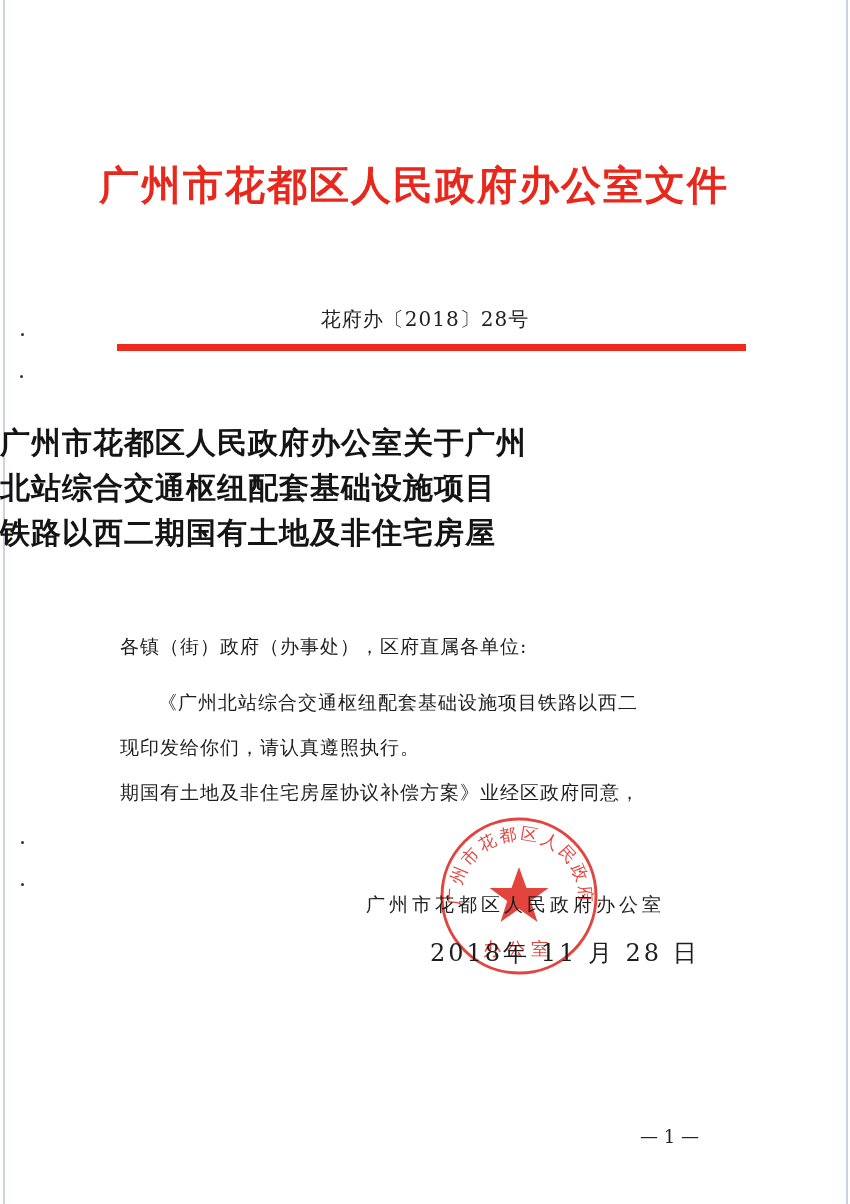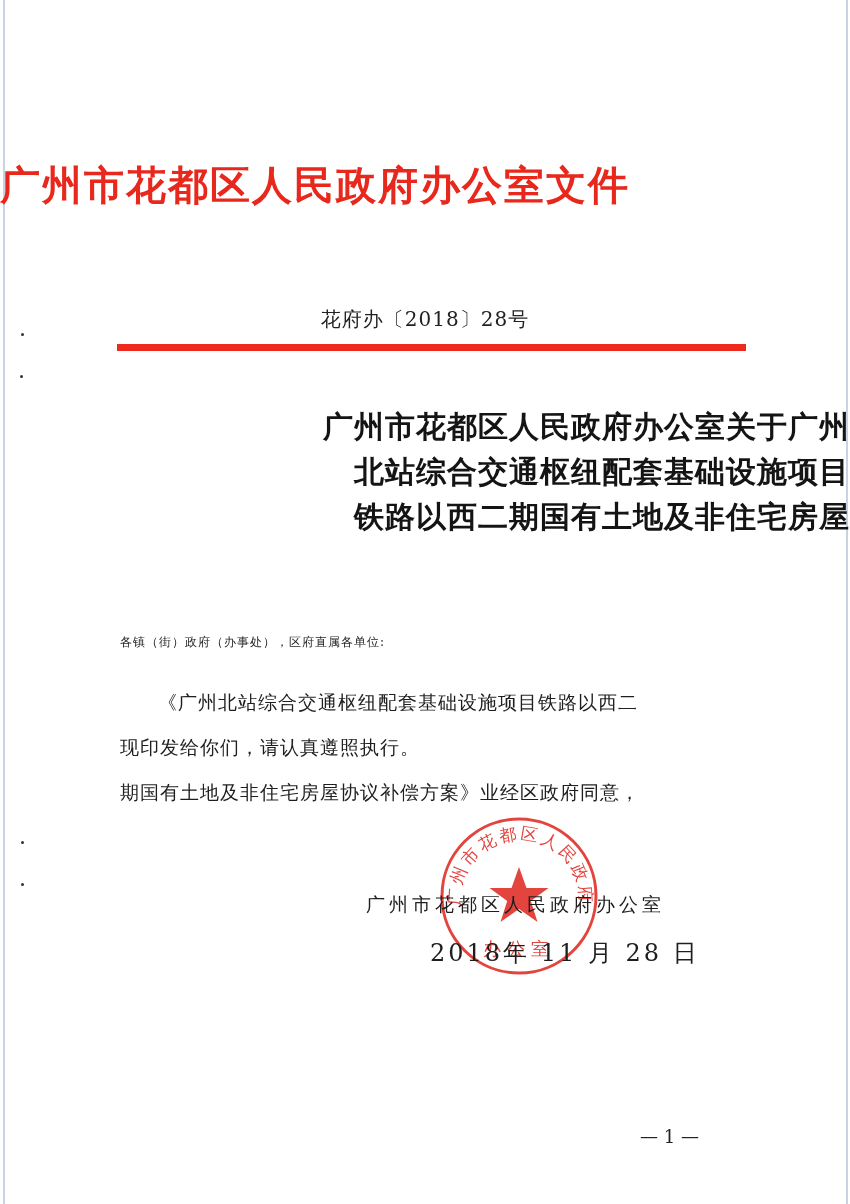--- a/index.html
+++ b/index.html
@@ -22,50 +22,50 @@
   .edge-right {
     position: absolute; left: 846px; top: 0; width: 2px; height: 1204px;
     background: #c9d3e2;
   }
   .margin-dot {
     position: absolute; width: 3px; height: 3px; border-radius: 50%;
     background: #333;
   }
   .masthead {
     position: absolute; left: 0; top: 158px; width: 828px;
-    text-align: left;
+    text-align: center;
     font-family: "DejaVu Serif", "Liberation Serif", serif;
     font-size: 40px; font-weight: bold; letter-spacing: 2px;
     color: #e8281c;
   }
   .doc-number {
     position: absolute; left: 0; top: 306px; width: 850px;
     text-align: center;
     font-size: 20px; color: #222;
     letter-spacing: 1px;
   }
   .red-rule {
     position: absolute; left: 117px; top: 344px; width: 629px; height: 7px;
     background: #ee2a1e;
   }
   .title-block {
-    position: absolute; left: 0; top: 404px; width: 850px;
-    text-align: right;
+    position: absolute; left: 0; top: 420px; width: 850px;
+    text-align: left;
   }
   .title-line {
     font-family: "DejaVu Sans", "Liberation Sans", sans-serif;
     font-weight: bold;
     font-size: 30px;
     line-height: 45px;
     color: #141414;
     letter-spacing: 1px;
   }
   .salutation {
     position: absolute; left: 120px; top: 634px;
-    font-size: 12px; color: #1e1e1e; letter-spacing: 1px;
+    font-size: 19px; color: #1e1e1e; letter-spacing: 1px;
   }
   .body-para {
     position: absolute; left: 120px; top: 680px; width: 615px;
     font-size: 19px; line-height: 45px; color: #1e1e1e;
     letter-spacing: 1px;
   }
   .body-line { white-space: nowrap; }
   .body-line.indent { padding-left: 38px; }
   .sign-org {
     position: absolute; left: 366px; top: 892px;

